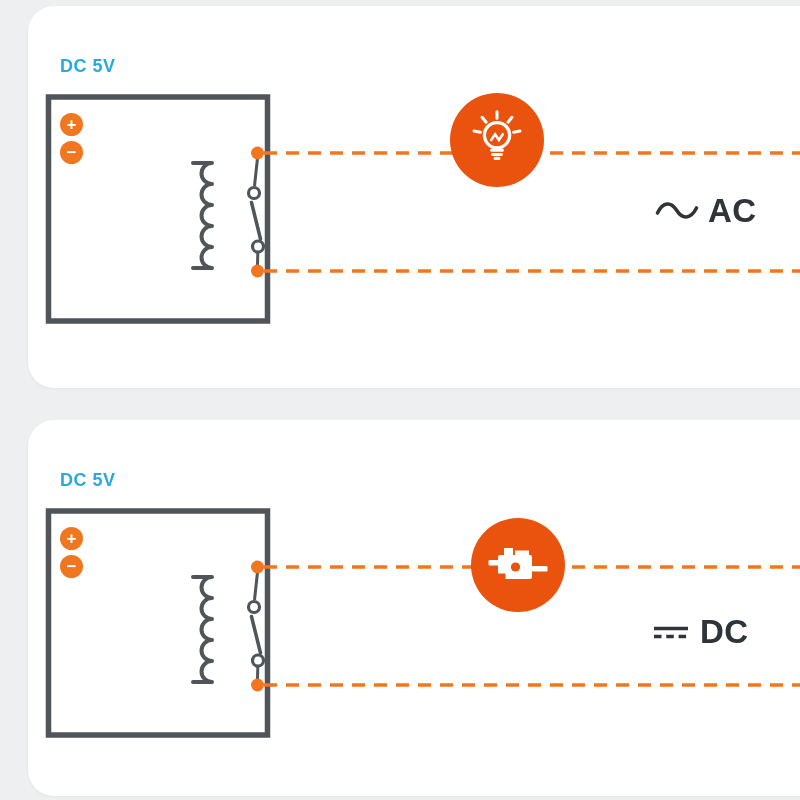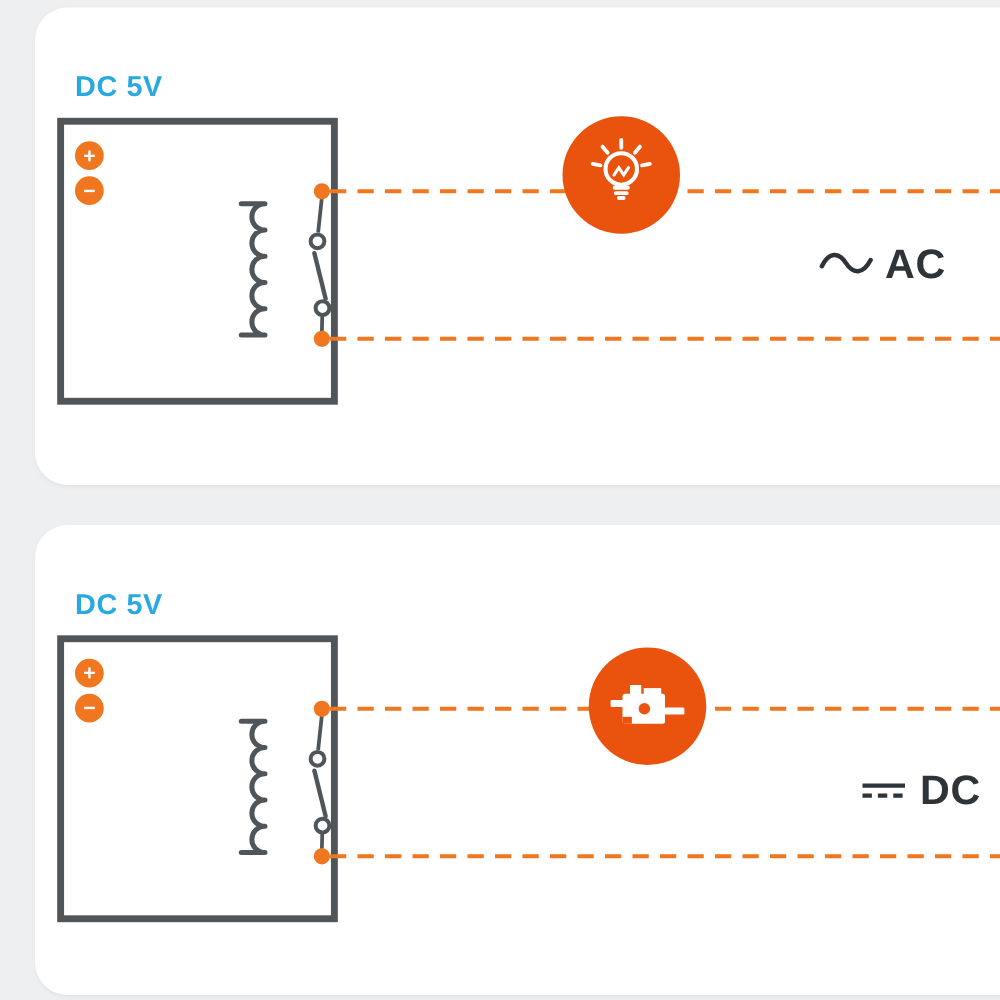--- a/index.html
+++ b/index.html
@@ -25,21 +25,21 @@
 
   .circuit-svg {
     position: absolute;
     left: 0; top: 0;
     width: 812px; height: 383px;
   }
 
   .supply-label {
     position: absolute;
     left: 32px; top: 50px;
-    font-size: 23px;
+    font-size: 18px;
     font-weight: bold;
     letter-spacing: 0.5px;
     color: #29a9e0;
   }
 
   .terminal {
     position: absolute;
     width: 23px; height: 23px;
     border-radius: 50%;
     background: #f0761f;
@@ -66,21 +66,21 @@
   .panel-0 .load-badge { left: 422px; top: 87px; }
   .panel-1 .load-badge { left: 443px; top: 98px; }
 
   .output {
     position: absolute;
     display: flex;
     align-items: center;
     gap: 8px;
   }
   .panel-0 .output { left: 626px; top: 186px; }
-  .panel-1 .output { left: 658px; top: 193px; }
+  .panel-1 .output { left: 622px; top: 193px; }
   .output-text {
     font-size: 33px;
     font-weight: bold;
     color: #2f3439;
     letter-spacing: 0.5px;
   }
 </style>
 </head>
 <body>
 

